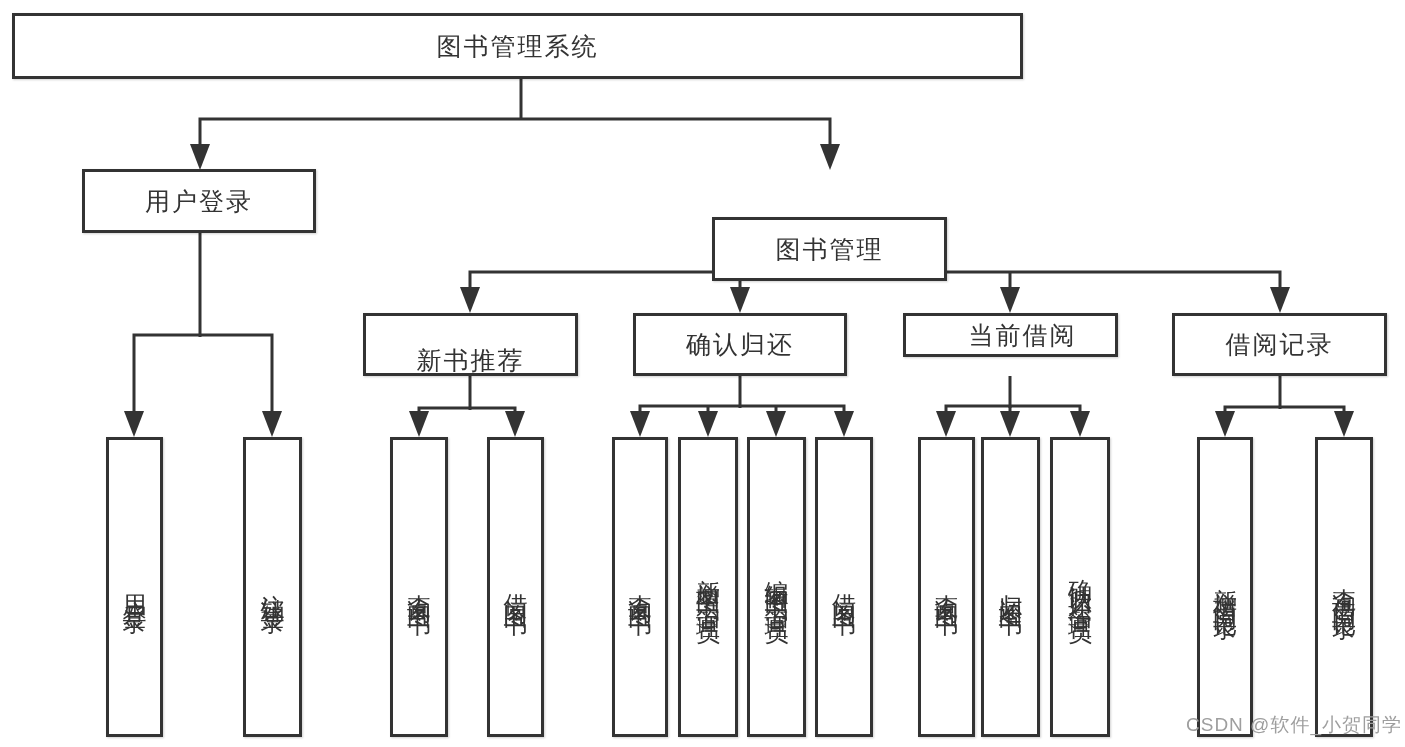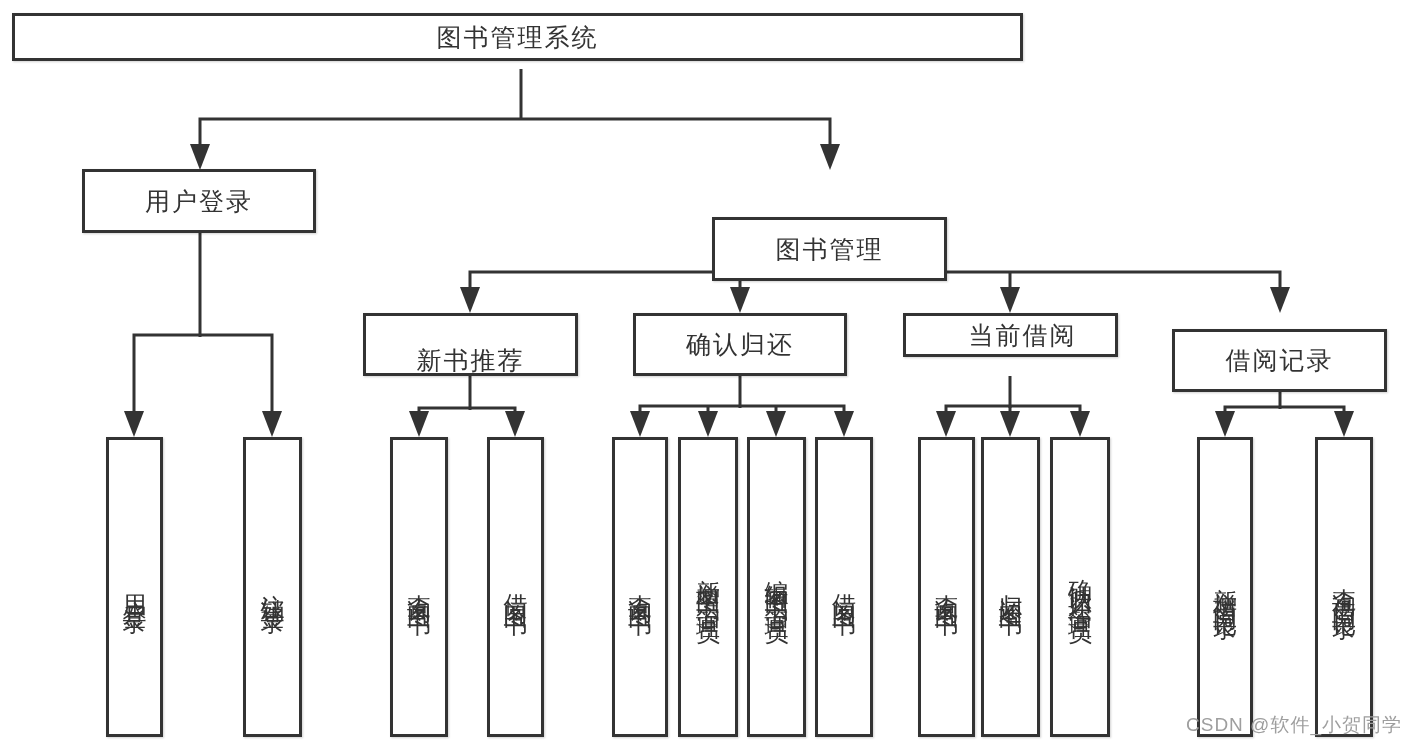--- a/index.html
+++ b/index.html
@@ -121,41 +121,41 @@
 
       <polygon points="936,411 956,411 946,437"></polygon>
       <polygon points="1000,411 1020,411 1010,437"></polygon>
       <polygon points="1070,411 1090,411 1080,437"></polygon>
 
       <polygon points="1215,411 1235,411 1225,437"></polygon>
       <polygon points="1334,411 1354,411 1344,437"></polygon>
     </g>
   </svg>
 
-  <div class="node h-node" style="left:12px; top:13px; width:1011px; height:48px;">
+  <div class="node h-node" style="left:12px; top:13px; width:1011px; height:66px;">
     <span class="label">图书管理系统</span>
   </div>
 
   <div class="node h-node" style="left:82px; top:169px; width:234px; height:64px;">
     <span class="label">用户登录</span>
   </div>
   <div class="node h-node" style="left:712px; top:169px; width:235px; height:64px;margin-top:48px;">
     <span class="label">图书管理</span>
   </div>
 
   <div class="node h-node" style="left:363px; top:313px; width:215px; height:63px;align-items:flex-end;">
     <span class="label">新书推荐</span>
   </div>
   <div class="node h-node" style="left:633px; top:313px; width:214px; height:63px;">
     <span class="label">确认归还</span>
   </div>
   <div class="node h-node" style="left:903px; top:313px; width:215px; height:44px;padding-left:24px;">
     <span class="label">当前借阅</span>
   </div>
-  <div class="node h-node" style="left:1172px; top:313px; width:215px; height:63px;margin-top:16px;">
+  <div class="node h-node" style="left:1172px; top:313px; width:215px; height:63px;">
     <span class="label">借阅记录</span>
   </div>
 
   <div class="node v-node" style="left:106px; top:437px; width:57px; height:300px;">
     <span class="label">用户登录</span>
   </div>
   <div class="node v-node" style="left:243px; top:437px; width:59px; height:300px;">
     <span class="label">注销登录</span>
   </div>
 

